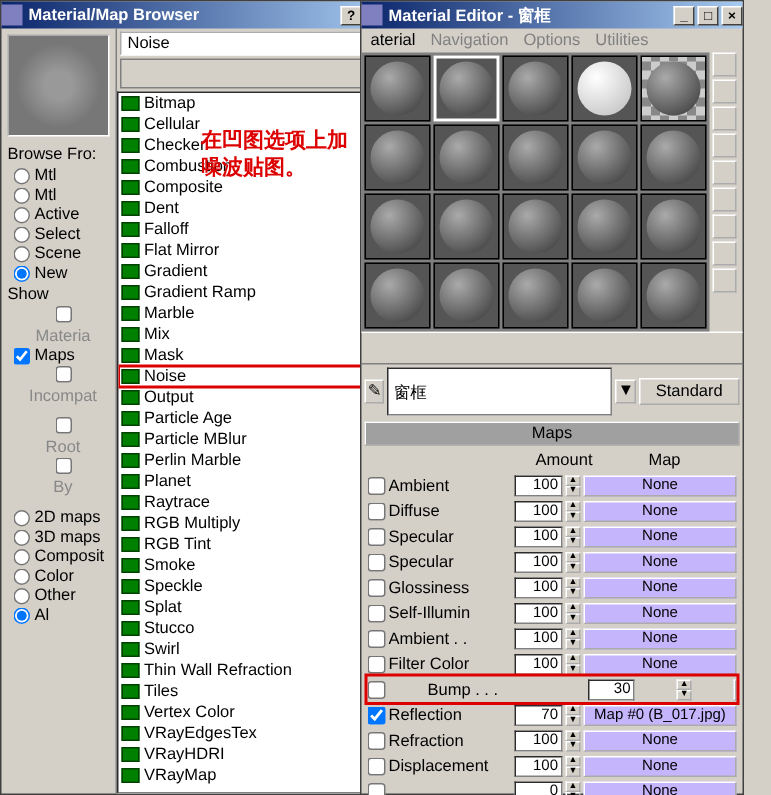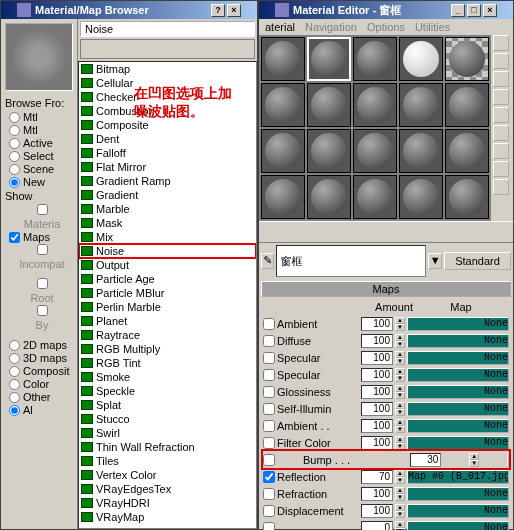--- a/index.html
+++ b/index.html
@@ -1,19 +1,19 @@
 <!DOCTYPE html>
 <html><head>
 <meta charset="utf-8">
 <style>
 * { box-sizing: border-box; margin: 0; padding: 0; font-family: "Microsoft Sans Serif", sans-serif; font-size: 11px; }
 body { background: #d4d0c8; width: 514px; height: 530px; position: relative; overflow: hidden; }
 
 .window { position: absolute; background: #d4d0c8; border: 1px solid #404040; }
-.titlebar { background: linear-gradient(to right, #0a246a, #a6caf0); color: #fff; height: 18px; display: flex; align-items: center; padding: 0 16px; font-weight: bold; }
+.titlebar { background: linear-gradient(to right, #0a246a, #a6caf0); color: #fff; height: 18px; display: flex; align-items: center; padding: 0 0; font-weight: bold; }
 .titlebar .icon { width: 14px; height: 14px; background: #8080c0; margin-right: 4px; }
 .titlebar .title { flex: 1; }
 .titlebar .btns { display: flex; gap: 2px; }
 .titlebar .btn { width: 14px; height: 13px; background: #d4d0c8; border: 1px solid #fff; border-right-color: #404040; border-bottom-color: #404040; font-size: 9px; text-align: center; line-height: 11px; color: #000; cursor: pointer; }
 
 
 .browser { left: 0; top: 0; width: 258px; height: 530px; }
 .browser-body { display: flex; height: calc(100% - 18px); }
 .browser-left { width: 76px; padding: 2px; overflow: hidden; }
 .preview-thumb { width: 68px; height: 68px; background: #888; border: 1px inset #fff; margin: 2px auto 6px; background: radial-gradient(circle, #999 20%, #777 60%); filter: blur(0.5px); }
@@ -27,21 +27,21 @@
 .browser-toolbar { height: 20px; border: 1px solid #808080; margin: 0 2px 2px; background: #d4d0c8; display: flex; align-items: center; gap: 2px; padding: 0 2px; }
 .tb-btn { width: 16px; height: 16px; border: 1px solid #d4d0c8; }
 .map-list { flex: 1; overflow: auto; background: #fff; border: 1px inset #808080; margin: 0 0; }
 .map-item { display: flex; align-items: center; padding: 1px 2px; gap: 3px; cursor: pointer; white-space: nowrap; }
 .map-item .micon { width: 12px; height: 10px; background: #008000; border: 1px solid #004000; flex-shrink: 0; }
 .map-item.hi { background: #fff; outline: 2px solid #d00; outline-offset: -1px; }
 
 .annotation { position: absolute; left: 134px; top: 84px; color: #d00; font-size: 14px; font-weight: bold; line-height: 18px; width: 100px; pointer-events: none; }
 
 
-.editor { left: 258px; top: 0; width: 256px; height: 530px; }
+.editor { left: 240px; top: 0; width: 256px; height: 530px; }
 .menubar { height: 16px; display: flex; gap: 10px; padding: 0 6px; align-items: center; color: #808080; font-size: 11px; }
 .menubar span:first-child { color: #000; }
 
 .slots { padding: 2px; display: grid; grid-template-columns: repeat(5, 44px); grid-template-rows: repeat(4, 44px); gap: 2px; background: #808080; }
 .slot { background: #555; border: 1px solid #000; display: flex; align-items: center; justify-content: center; }
 .slot .ball { width: 36px; height: 36px; border-radius: 50%; background: radial-gradient(circle at 35% 30%, #aaa, #333); }
 .slot.sel { border: 2px solid #fff; }
 .slot.white .ball { background: radial-gradient(circle at 35% 30%, #fff, #bbb); }
 .slot.checker { background: repeating-conic-gradient(#ccc 0 25%, #888 0 50%) 0/12px 12px; }
 
@@ -63,21 +63,21 @@
 .maps-head .c1 { width: 90px; }
 .maps-head .c2 { width: 40px; text-align: right; }
 .maps-head .c3 { flex: 1; text-align: center; }
 
 .map-row { display: flex; align-items: center; gap: 2px; height: 17px; font-size: 11px; }
 .map-row input[type=checkbox] { width: 12px; height: 12px; }
 .map-row .label { width: 82px; white-space: nowrap; overflow: hidden; }
 .map-row .amt { width: 32px; height: 14px; border: 1px inset #808080; background: #fff; text-align: right; padding: 0 2px; font-size: 10px; }
 .map-row .spin { width: 10px; height: 14px; display: flex; flex-direction: column; }
 .map-row .spin div { flex: 1; border: 1px outset #fff; font-size: 6px; text-align: center; line-height: 5px; }
-.map-row .slot-btn { flex: 1; height: 14px; border: 1px outset #fff; background: #0f766e; text-align: right; font-size: 10px; line-height: 12px; overflow: hidden; white-space: nowrap; font-family: Liberation Mono, monospace; }
+.map-row .slot-btn { flex: 1; height: 14px; border: 1px outset #fff; background: #c4b5fd; text-align: center; font-size: 10px; line-height: 12px; overflow: hidden; white-space: nowrap; }
 .map-row.hl { outline: 2px solid #d00; outline-offset: 0; gap: 28px; }
 
 </style>
 </head>
 <body>
 
 <div class="window browser">
   <div class="titlebar">
     <div class="icon"></div>
     <div class="title">Material/Map Browser</div>
@@ -201,37 +201,37 @@
           <div class="map-item">
             <div class="micon"></div>
             <span>Falloff</span>
           </div>
           <div class="map-item">
             <div class="micon"></div>
             <span>Flat Mirror</span>
           </div>
           <div class="map-item">
             <div class="micon"></div>
+            <span>Gradient</span>
+          </div>
+          <div class="map-item">
+            <div class="micon"></div>
             <span>Gradient Ramp</span>
           </div>
           <div class="map-item">
             <div class="micon"></div>
-            <span>Gradient</span>
-          </div>
-          <div class="map-item">
-            <div class="micon"></div>
             <span>Marble</span>
           </div>
           <div class="map-item">
             <div class="micon"></div>
+            <span>Mix</span>
+          </div>
+          <div class="map-item">
+            <div class="micon"></div>
             <span>Mask</span>
-          </div>
-          <div class="map-item">
-            <div class="micon"></div>
-            <span>Mix</span>
           </div>
           <div class="map-item hi">
             <div class="micon"></div>
             <span>Noise</span>
           </div>
           <div class="map-item">
             <div class="micon"></div>
             <span>Output</span>
           </div>
           <div class="map-item">

